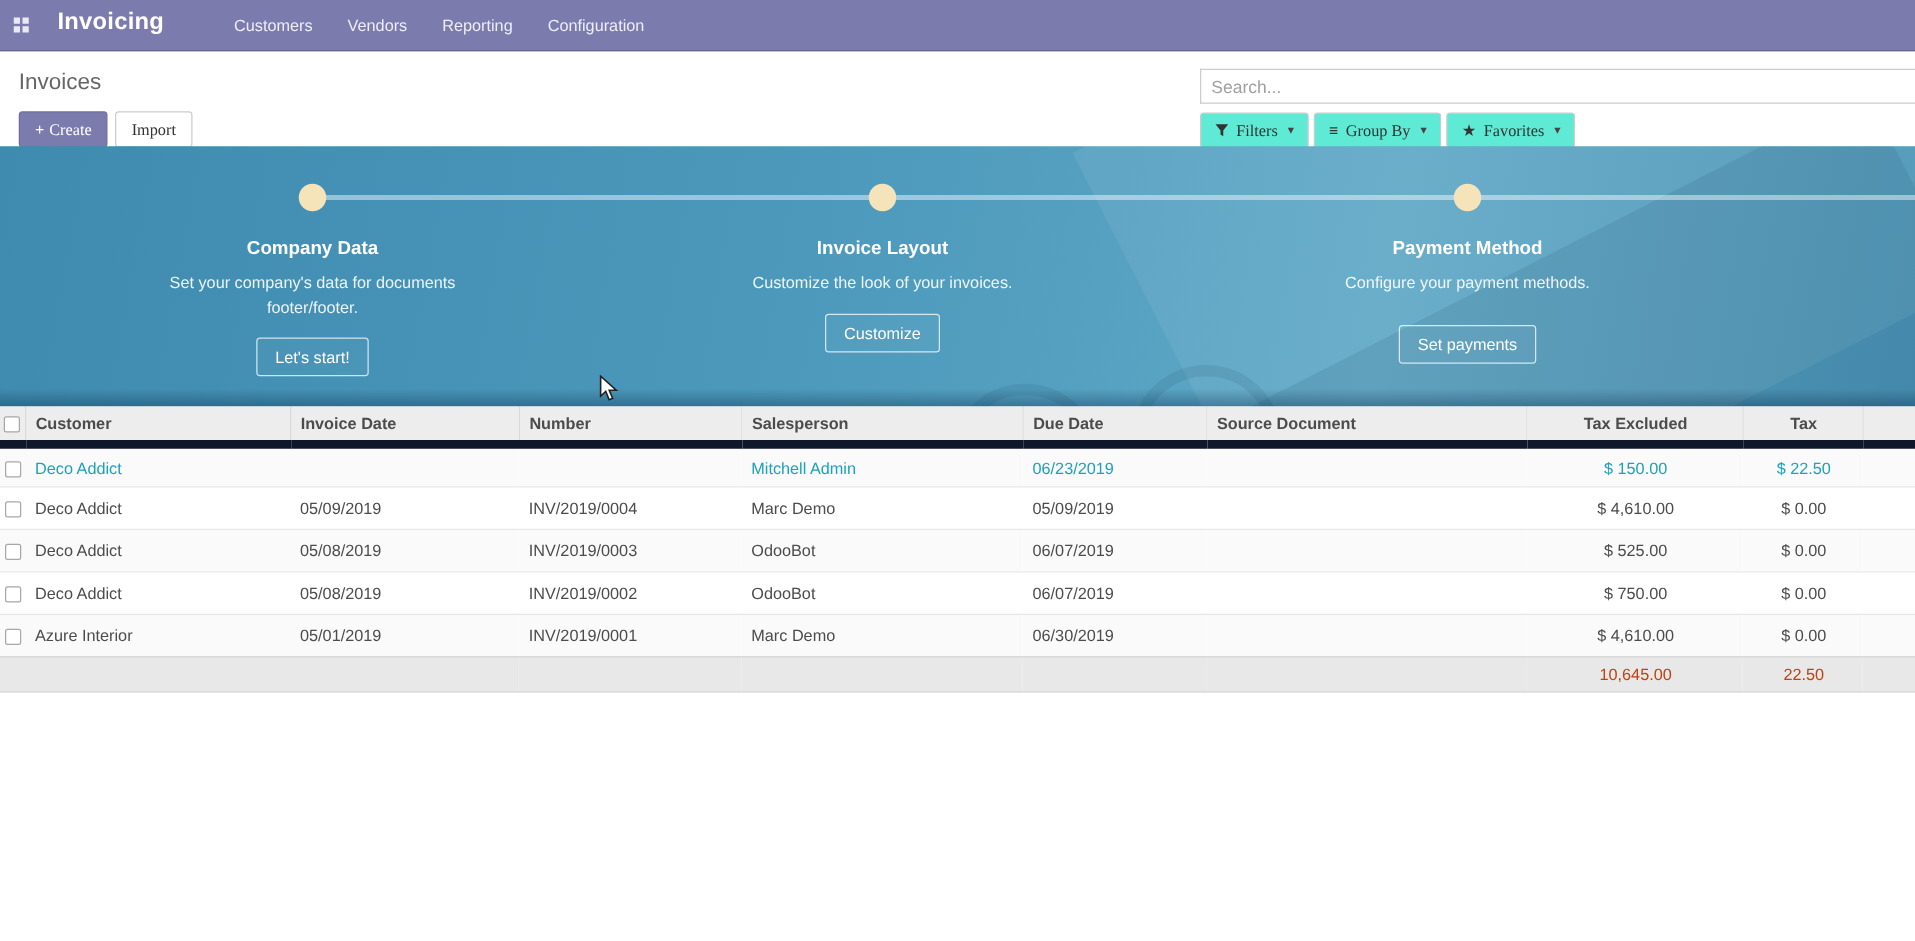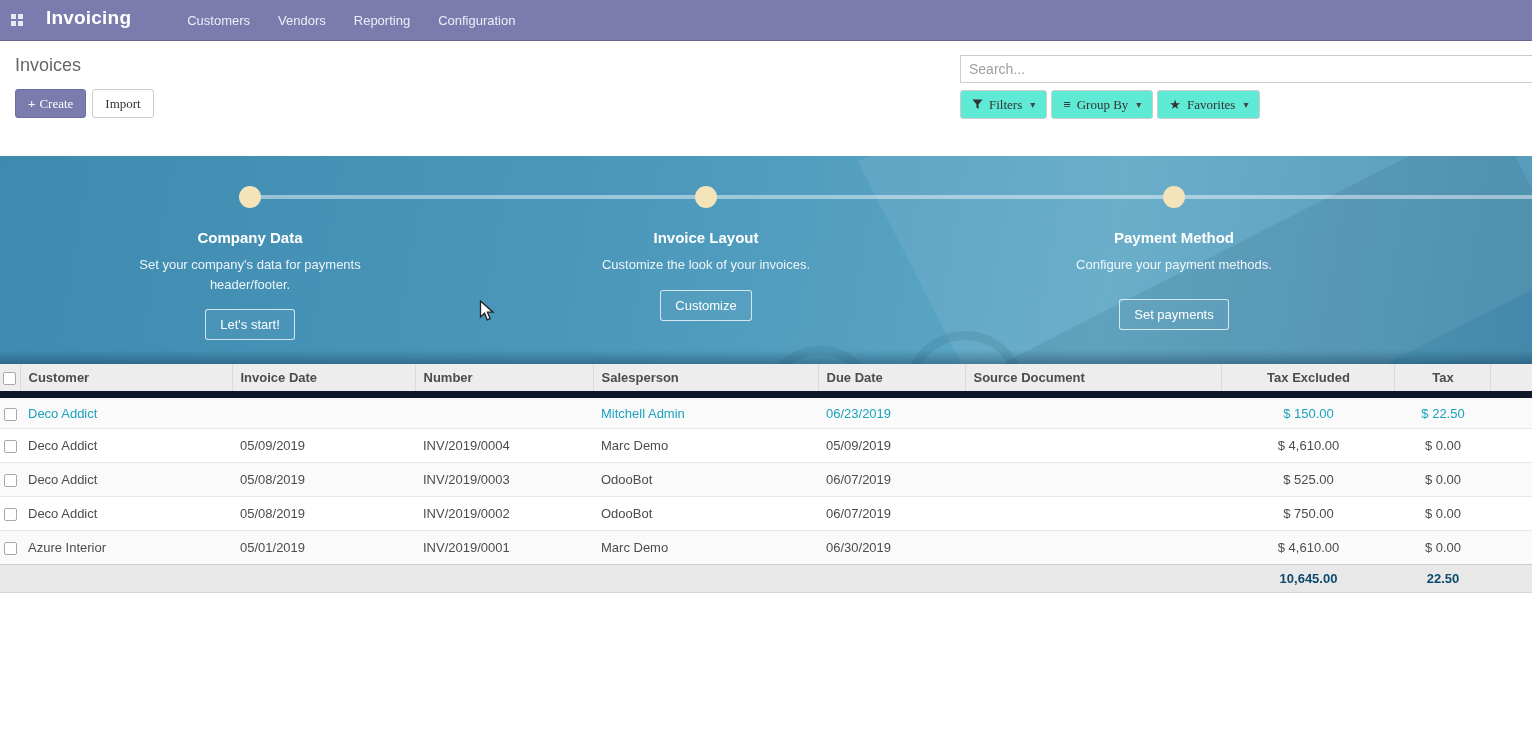--- a/index.html
+++ b/index.html
@@ -27,21 +27,21 @@
     color:#ffffff; font-size:19px; font-weight:bold;
     margin:0 42px 4px 12px; letter-spacing:.2px; cursor:pointer;
   }
   .nav-item {
     color:#eceef8; font-size:13px; padding:0 14px; line-height:41px; cursor:pointer;
   }
 
   
   .control {
     display:flex; justify-content:space-between;
-    padding:14px 0 12px 15px; height:115px;
+    padding:14px 0 12px 15px; height:76px;
   }
   .page-title { font-size:18px; color:#666666; margin-bottom:13px; }
   .btn-row { display:flex; gap:6px; }
   .btn {
     font-family:Liberation Serif, serif;
     font-size:13px; border-radius:3px; padding:6px 12px;
     cursor:pointer; line-height:15px;text-align:right;
   }
   .btn-primary { background:#7c7bad; border:1px solid #6f6ea2; color:#ffffff; }
   .btn-default { background:#ffffff; border:1px solid #cccccc; color:#333333; }
@@ -117,21 +117,21 @@
     padding:0 8px; border-top:1px solid #e7e7e7; height:34px;
     white-space:nowrap; overflow:hidden;
   }
   tbody tr { cursor:pointer; }
   tbody tr:nth-child(odd) { background:#fafafa; }
   tbody tr:nth-child(even) { background:#ffffff; }
   .num { text-align:center; padding-right:6px !important;margin-left:36px; }
   thead th.num { padding-right:6px; }
   .row-highlight td { color:#1ba2bd; }
   tfoot td {
-    background:#e8e8e8; font-weight:bold; color:#0c4a6e;
+    background:#e8e8e8; font-weight:normal; color:#c2410c;
     border-top:1px solid #cccccc; border-bottom:1px solid #d6d6d6; height:28px; padding:0 8px;
   }
   .checkbox {
     width:13px; height:13px; border:1px solid #a8a8a8; border-radius:2px;
     background:#ffffff; display:inline-block; vertical-align:middle; cursor:pointer;
   }
   .chk-cell { text-align:center; padding:0 3px !important; }
 
   
   .cursor { position:absolute; left:479px; top:300px; z-index:50; pointer-events:none; }
@@ -192,21 +192,21 @@
 <div class="banner">
   <div class="shape-a"></div>
   <div class="shape-b"></div>
   <div class="glass-ring ring1"></div>
   <div class="glass-ring ring2"></div>
   <div class="progress-line"></div>
 
   <div class="step step1">
     <div class="step-circle"></div>
     <div class="step-title">Company Data</div>
-    <div class="step-desc">Set your company's data for payments header/footer.</div>
+    <div class="step-desc">Set your company's data for documents footer/footer.</div>
     <button class="step-btn">Let's start!</button>
   </div>
 
   <div class="step step2">
     <div class="step-circle"></div>
     <div class="step-title">Invoice Layout</div>
     <div class="step-desc">Customize the look of your invoices.</div>
     <button class="step-btn">Customize</button>
   </div>
 

